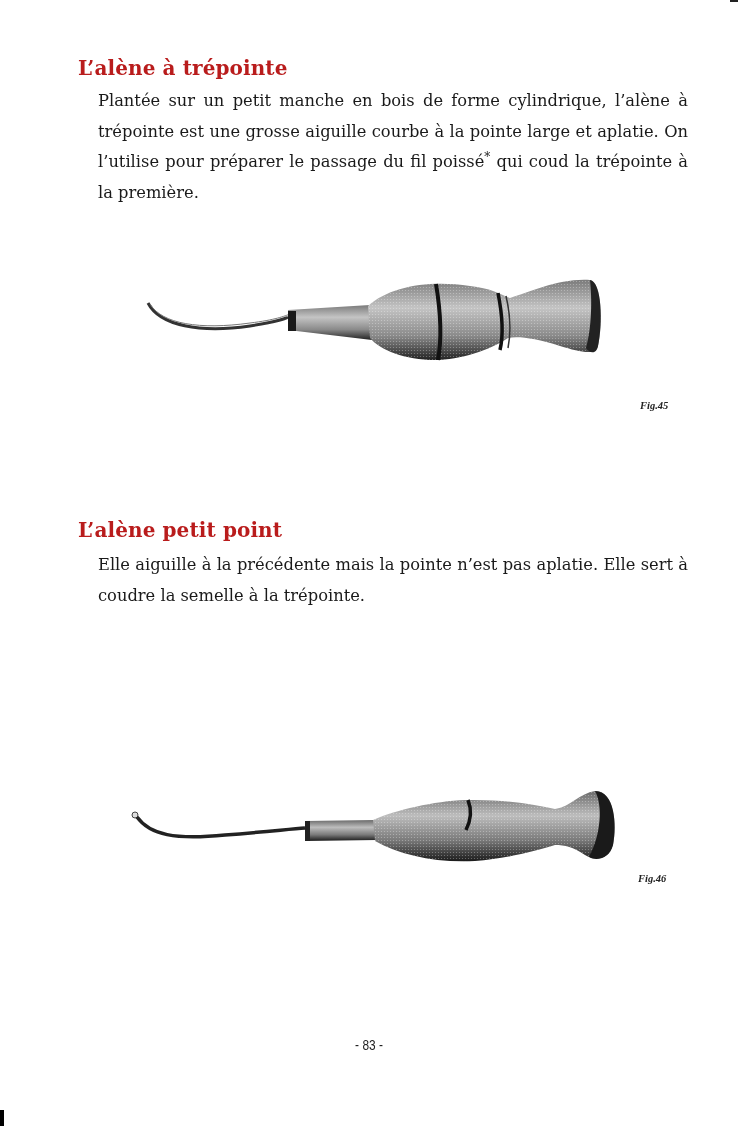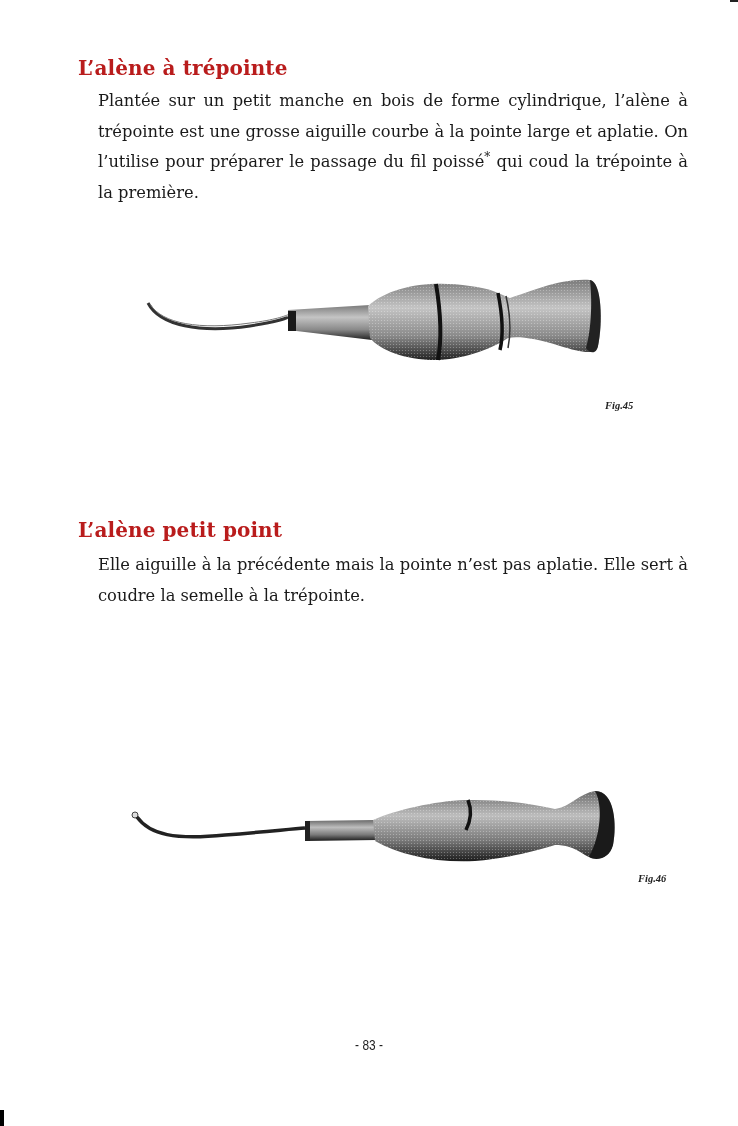--- a/index.html
+++ b/index.html
@@ -47,21 +47,21 @@
     <path d="M228 38 C 250 18, 290 12, 330 18 C 350 20, 360 26, 370 30 C 390 24, 420 10, 450 12 C 462 14, 463 55, 458 78 C 456 88, 440 84, 420 78 C 395 70, 378 68, 368 70 C 350 82, 320 92, 295 92 C 265 92, 240 82, 230 70 Z" fill="url(#dots1)"></path>
 
     <path d="M296 16 C 300 40, 302 70, 298 92" stroke="#111" stroke-width="4" fill="none"></path>
     <path d="M358 25 C 362 45, 364 65, 360 82" stroke="#111" stroke-width="3.5" fill="none"></path>
     <path d="M366 28 C 370 45, 371 65, 368 80" stroke="#333" stroke-width="1.5" fill="none"></path>
 
     <path d="M450 12 C 462 14, 463 55, 458 78 C 456 88, 448 84, 446 80 C 452 60, 452 30, 450 12 Z" fill="#222"></path>
   </svg>
 </div>
 
-<div class="figcap" style="left:605px; top:400px;">Fig.45</div>
+<div class="figcap" style="left:640px; top:400px;">Fig.45</div>
 
 <div class="heading" style="top:518px;">L’alène petit point</div>
 
 <div class="para" style="top:550px;">Elle aiguille à la précédente mais la pointe n’est pas aplatie. Elle sert à coudre la semelle à la trépointe.</div>
 
 <div class="figure" style="left:125px; top:785px; width:500px; height:80px;">
   <svg width="500" height="80" viewBox="0 0 500 80">
     <defs>
       <linearGradient id="g2" x1="0" y1="0" x2="0" y2="1">
         <stop offset="0" stop-color="#6a6a6a"></stop>

